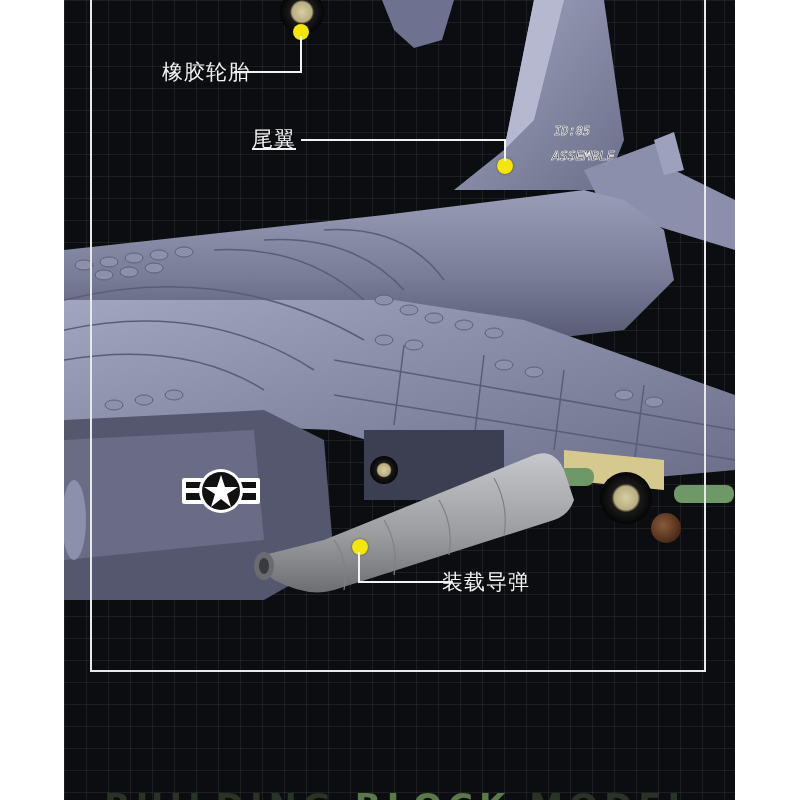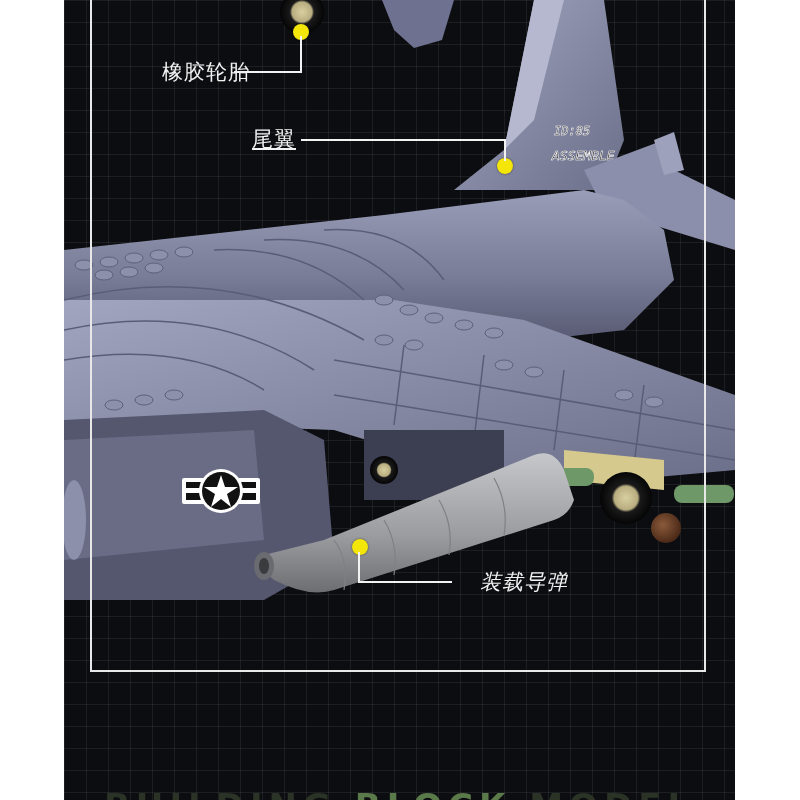--- a/index.html
+++ b/index.html
@@ -150,18 +150,18 @@
   <div class="callout-label" style="left:50px;top:58px;margin-left:48px;">橡胶轮胎</div>
 
   <div class="dot" style="left:433px;top:158px;"></div>
   <div class="line" style="left:440px;top:139px;width:2px;height:22px;"></div>
   <div class="line" style="left:237px;top:139px;width:205px;height:2px;"></div>
   <div class="callout-label" style="left:188px;top:125px;text-decoration:underline;">尾翼</div>
 
   <div class="dot" style="left:288px;top:539px;"></div>
   <div class="line" style="left:294px;top:552px;width:2px;height:30px;"></div>
   <div class="line" style="left:294px;top:581px;width:94px;height:2px;"></div>
-  <div class="callout-label" style="left:416px;top:568px;font-style:italic;">装载导弹</div>
+  <div class="callout-label" style="left:378px;top:568px;">装载导弹</div>
 
   <div class="bottom-title">
     <span>BUILDING </span><span class="g">BLOCK</span><span> MODEL</span>
   </div>
 </div>
 
 </body></html>

